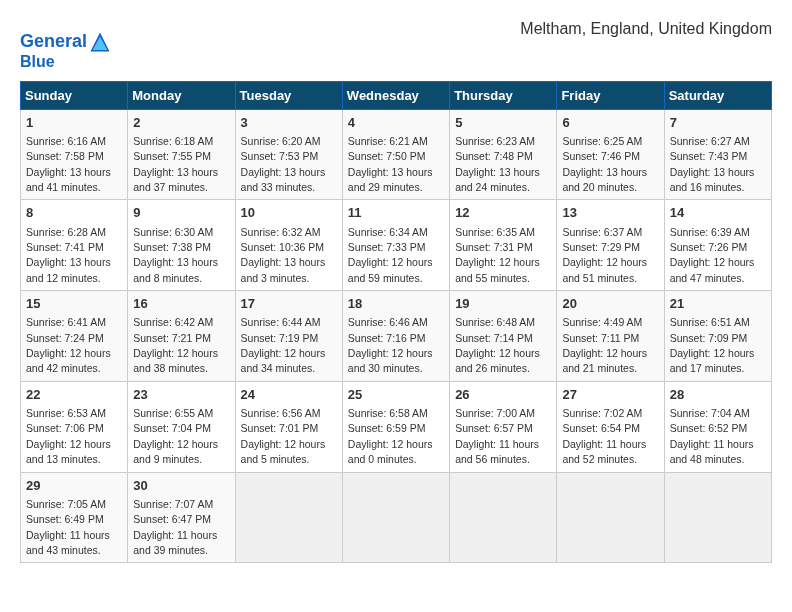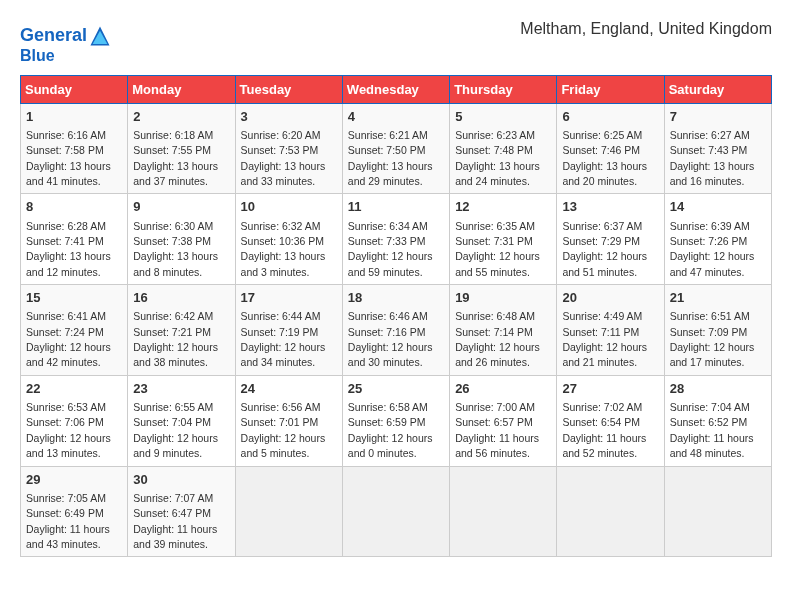--- a/index.html
+++ b/index.html
@@ -12,21 +12,21 @@
     }
     .header-section {
       display: flex;
       justify-content: space-between;
       align-items: flex-start;
       margin-bottom: 10px;
     }
     .logo {
       display: flex;
       align-items: center;
-      margin-top: 5px;
+      margin-top: 11px;
     }
     .logo-text {
       font-size: 18px;
       font-weight: bold;
       color: #333;
       line-height: 1.1;
     }
     .logo-text span {
       color: #1565c0;
     }
@@ -46,21 +46,21 @@
     .location-title {
       font-size: 16px;
       color: #333;
     }
     table {
       width: 100%;
       border-collapse: collapse;
       font-size: 11px;
     }
     thead tr th {
-      background-color: #ef4444;
+      background-color: #0c4a6e;
       color: #fff;
       padding: 6px 4px;
       text-align: left;
       font-size: 13px;
       border: 1px solid #1565c0;
     }
     tbody tr td {
       vertical-align: top;
       padding: 4px 5px;
       border: 1px solid #ccc;

